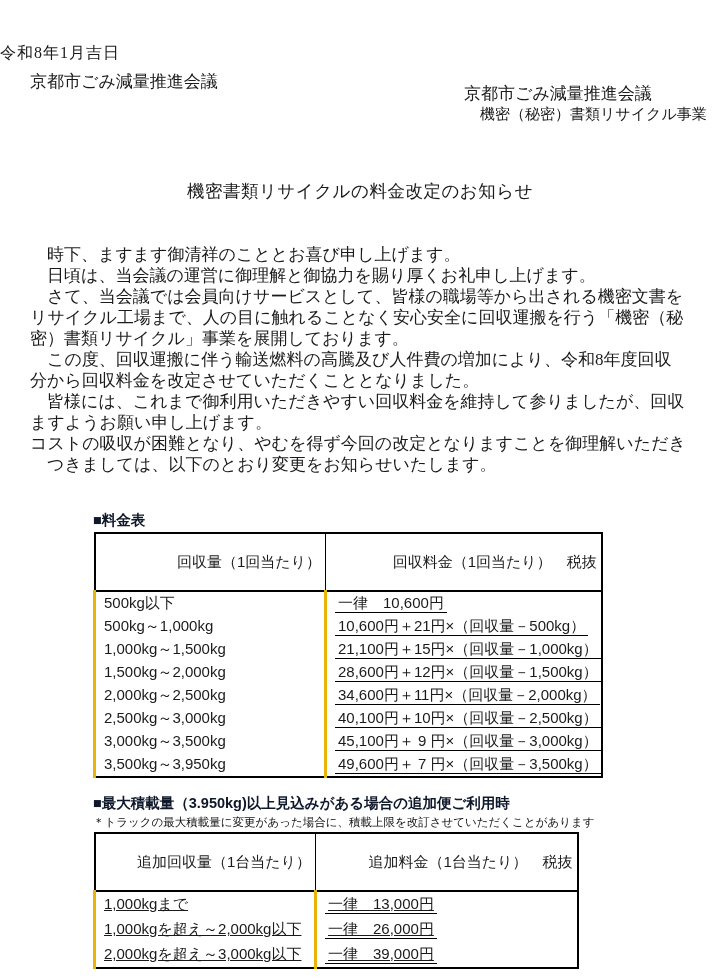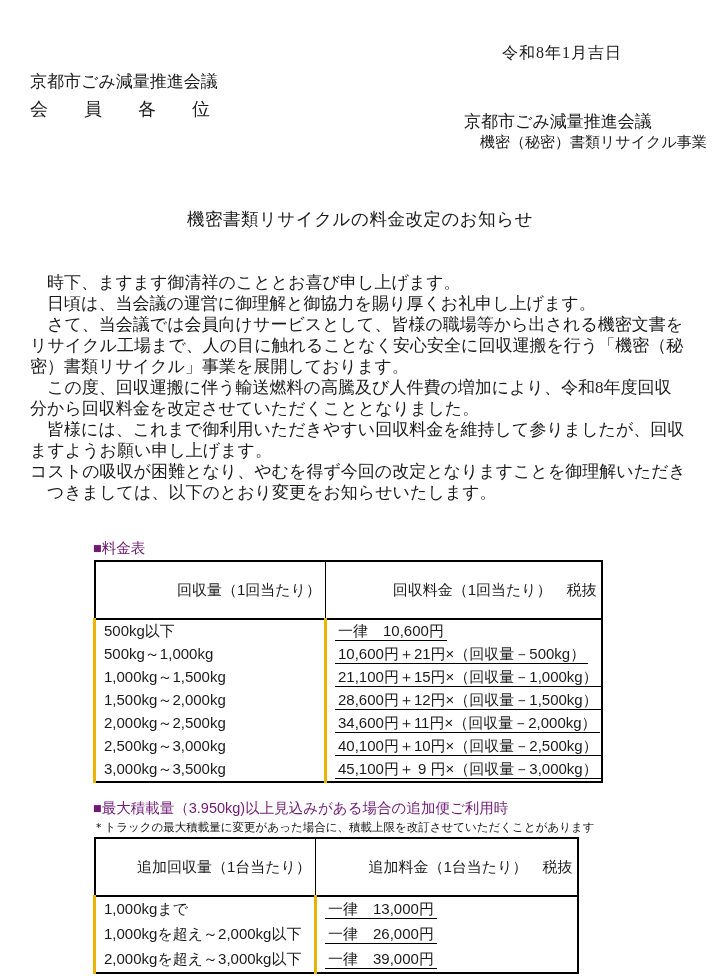--- a/index.html
+++ b/index.html
@@ -8,22 +8,22 @@
     width:720px; height:979px;
     margin:0 auto;
     background:#ffffff;
     color:#1a1a1a;
     font-family:"Liberation Serif","DejaVu Serif",serif;
     overflow:hidden;
   }
   
   .doc-date {
     margin-top:44px;
-    padding-right:98px;
-    text-align:right;
+    padding-right:76px;
+    text-align:left;
     font-size:16px; line-height:18px;
     letter-spacing:1px;
   }
   .addressee-org {
     margin:10px 0 0 30px;
     font-size:17px; line-height:20px;
   }
   .addressee-honorific {
     margin:6px 0 0 30px;
     font-size:18px; line-height:22px;
@@ -47,21 +47,22 @@
     margin:42px 26px 0 30px;
     font-size:17px; line-height:21px;
   }
   .body-line { white-space:pre; }
   
   .sans { font-family:"Liberation Sans","DejaVu Sans",sans-serif; }
   .fee-section { margin:37px 0 0 93px; }
   .sec-heading {
     font-size:14.5px; line-height:17px;
     margin-bottom:3px;
-    color:#701a75;
+    color:#0f172a;
+    font-weight:bold;
   }
   table.fee-table {
     border-collapse:collapse;
     border:2px solid #000;
     font-size:15px;
     table-layout:fixed;
   }
   table.fee-table th {
     font-weight:normal;
     text-align:right;
@@ -75,21 +76,21 @@
     border-right:1px solid #000;
     height:23px;
     padding:0 0 0 8px;
     vertical-align:middle;
     white-space:pre;
   }
   table.fee-table.t1 col.c1 { width:231px; }
   table.fee-table.t1 col.c2 { width:266px; }
   table.fee-table.t2 col.c1 { width:221px; }
   table.fee-table.t2 col.c2 { width:262px; }
-  table.fee-table.t2 td { height:25px; }
+  table.fee-table.t2 td { height:25px;text-decoration:underline; }
   .u {
     border-bottom:1.5px solid #000;
     padding:0 3px 1px 3px;
     white-space:pre;
     text-align:right;
   }
   .extra-section { margin:17px 0 0 93px; }
   .table-note {
     font-size:11.5px; line-height:14px;
     margin:1px 0 3px 0;
@@ -103,21 +104,20 @@
   }
 </style>
 </head>
 <body>
 
 <div class="page">
 
   <div class="doc-date">令和8年1月吉日</div>
 
   <div class="addressee-org">京都市ごみ減量推進会議</div>
-  <div class="addressee-honorific">会　　員　　各　　位</div>
 
   <div class="sender-block">
     <div class="sender-org">京都市ごみ減量推進会議</div>
     <div class="sender-division">機密（秘密）書類リサイクル事業</div>
   </div>
 
   <h1 class="doc-title">機密書類リサイクルの料金改定のお知らせ</h1>
 
   <div class="doc-body">
 
@@ -187,20 +187,24 @@
           <tr>
             <td>2,500kg～3,000kg</td>
             <td><span class="u">40,100円＋10円×（回収量－2,500kg）</span></td>
           </tr>
 
           <tr>
             <td>3,000kg～3,500kg</td>
             <td><span class="u">45,100円＋ 9 円×（回収量－3,000kg）</span></td>
           </tr>
 
+          <tr>
+            <td>3,500kg～3,950kg</td>
+            <td><span class="u">49,600円＋ 7 円×（回収量－3,500kg）</span></td>
+          </tr>
         </tbody>
     </table>
   </section>
 
   <section class="extra-section sans">
     <div class="sec-heading">■最大積載量（3.950kg)以上見込みがある場合の追加便ご利用時</div>
     <div class="table-note">＊トラックの最大積載量に変更があった場合に、積載上限を改訂させていただくことがあります</div>
     <table class="fee-table t2">
       <colgroup>
           <col class="c1">

